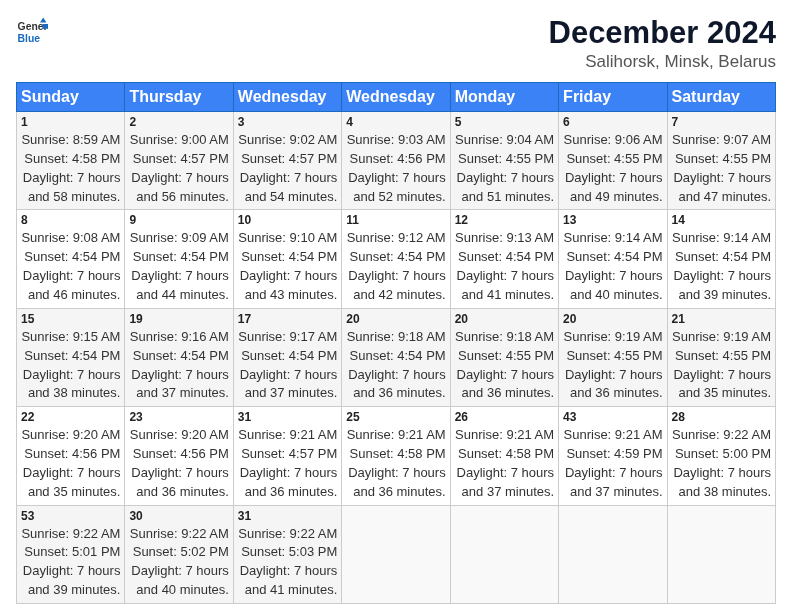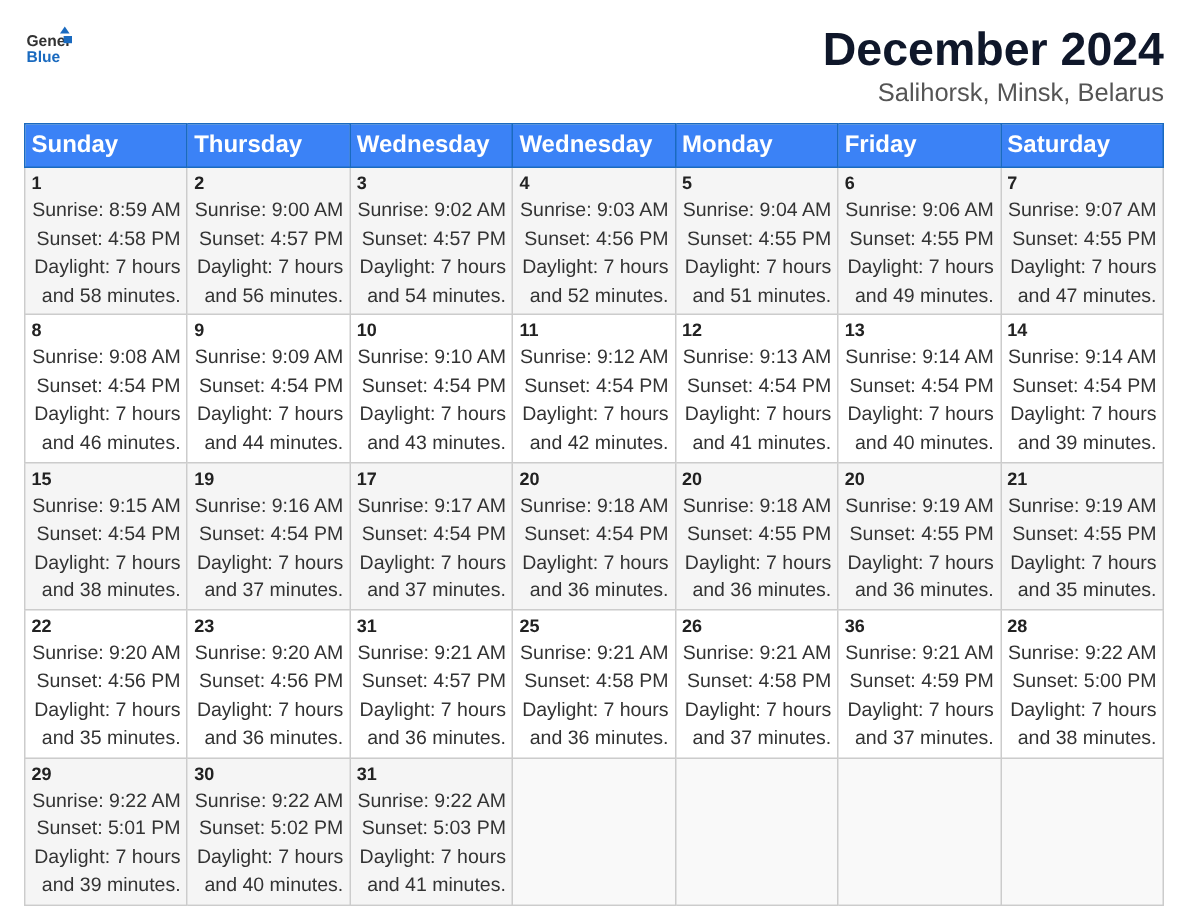--- a/index.html
+++ b/index.html
@@ -231,31 +231,31 @@
           </td>
           <td>
             <span class="day-num">25</span>
 <div class="day-info">Sunrise: 9:21 AM<br>Sunset: 4:58 PM<br>Daylight: 7 hours and 36 minutes.</div>
           </td>
           <td>
             <span class="day-num">26</span>
 <div class="day-info">Sunrise: 9:21 AM<br>Sunset: 4:58 PM<br>Daylight: 7 hours and 37 minutes.</div>
           </td>
           <td>
-            <span class="day-num">36</span>
+            <span class="day-num">43</span>
 <div class="day-info">Sunrise: 9:21 AM<br>Sunset: 4:59 PM<br>Daylight: 7 hours and 37 minutes.</div>
           </td>
           <td>
             <span class="day-num">28</span>
 <div class="day-info">Sunrise: 9:22 AM<br>Sunset: 5:00 PM<br>Daylight: 7 hours and 38 minutes.</div>
           </td>
         </tr>
         <tr class="last-row">
           <td>
-            <span class="day-num">29</span>
+            <span class="day-num">53</span>
 <div class="day-info">Sunrise: 9:22 AM<br>Sunset: 5:01 PM<br>Daylight: 7 hours and 39 minutes.</div>
           </td>
           <td>
             <span class="day-num">30</span>
 <div class="day-info">Sunrise: 9:22 AM<br>Sunset: 5:02 PM<br>Daylight: 7 hours and 40 minutes.</div>
           </td>
           <td>
             <span class="day-num">31</span>
 <div class="day-info">Sunrise: 9:22 AM<br>Sunset: 5:03 PM<br>Daylight: 7 hours and 41 minutes.</div>
           </td>

